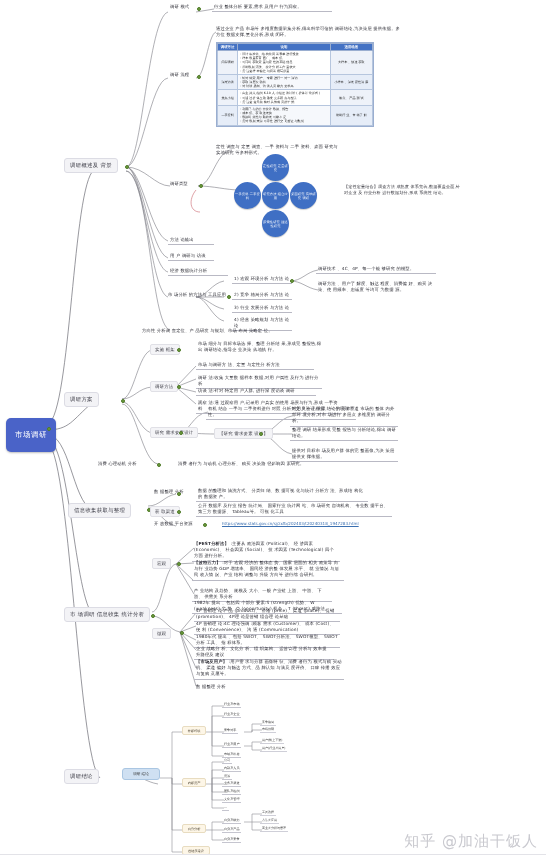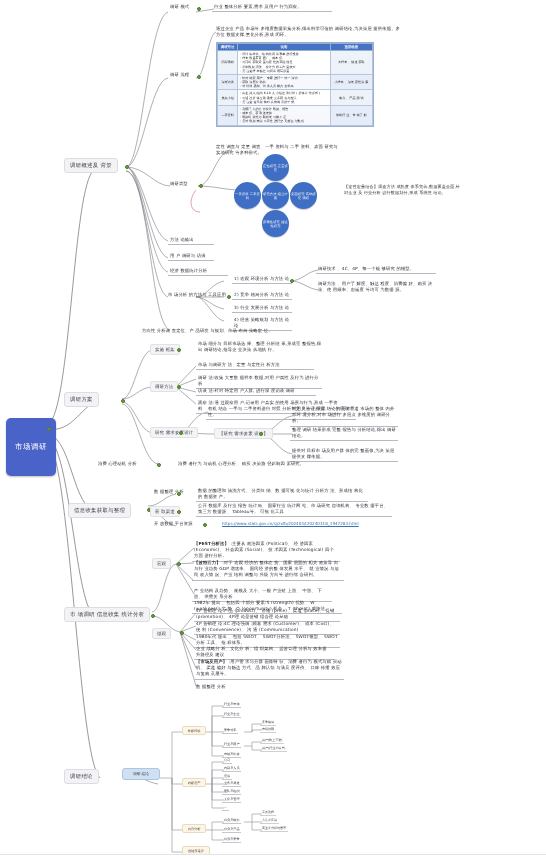--- a/index.html
+++ b/index.html
@@ -11,21 +11,21 @@
     overflow:hidden;
   }
   #canvas { position:absolute; inset:0; }
   svg.wires { position:absolute; left:0; top:0; width:546px; height:859px; pointer-events:none; }
 
   
   .node { position:absolute; white-space:nowrap; }
 
   .root {
     background:#4a63c8; color:#fff; border-radius:5px;
-    padding:24px 9px; font-size:7.5px; letter-spacing:.5px;
+    padding:12px 9px; font-size:7.5px; letter-spacing:.5px;
     box-shadow:0 1px 2px rgba(0,0,0,.25);
   }
   .mainlabel {
     background:#f3f3f6; border:1px solid #dcdce4; border-radius:3px;
     padding:3px 5px; font-size:5.4px; color:#3a3a44; letter-spacing:.3px;
   }
   .sublabel {
     background:#f4f4f7; border:1px solid #e0e0e6; border-radius:2px;
     padding:2px 4px; font-size:4.4px; color:#3d3d46; letter-spacing:.2px;
   }
@@ -428,13 +428,14 @@
 
     <div class="sn2" style="left:102px; top:120px;">自身及能力</div>
     <div class="sn2" style="left:102px; top:129px;">自身及产品</div>
     <div class="sn2" style="left:102px; top:139px;">自身及竞争</div>
     <div class="sn3" style="left:140px; top:112px;">工具选择</div>
     <div class="sn3" style="left:140px; top:120px;">方法及应用</div>
     <div class="sn3" style="left:140px; top:128px;">商业及分析与管理</div>
   </div>
 
   <div class="hr-bottom"></div>
+  <div class="watermark">知乎 @加油干饭人</div>
 </div>
 
 </body></html>

